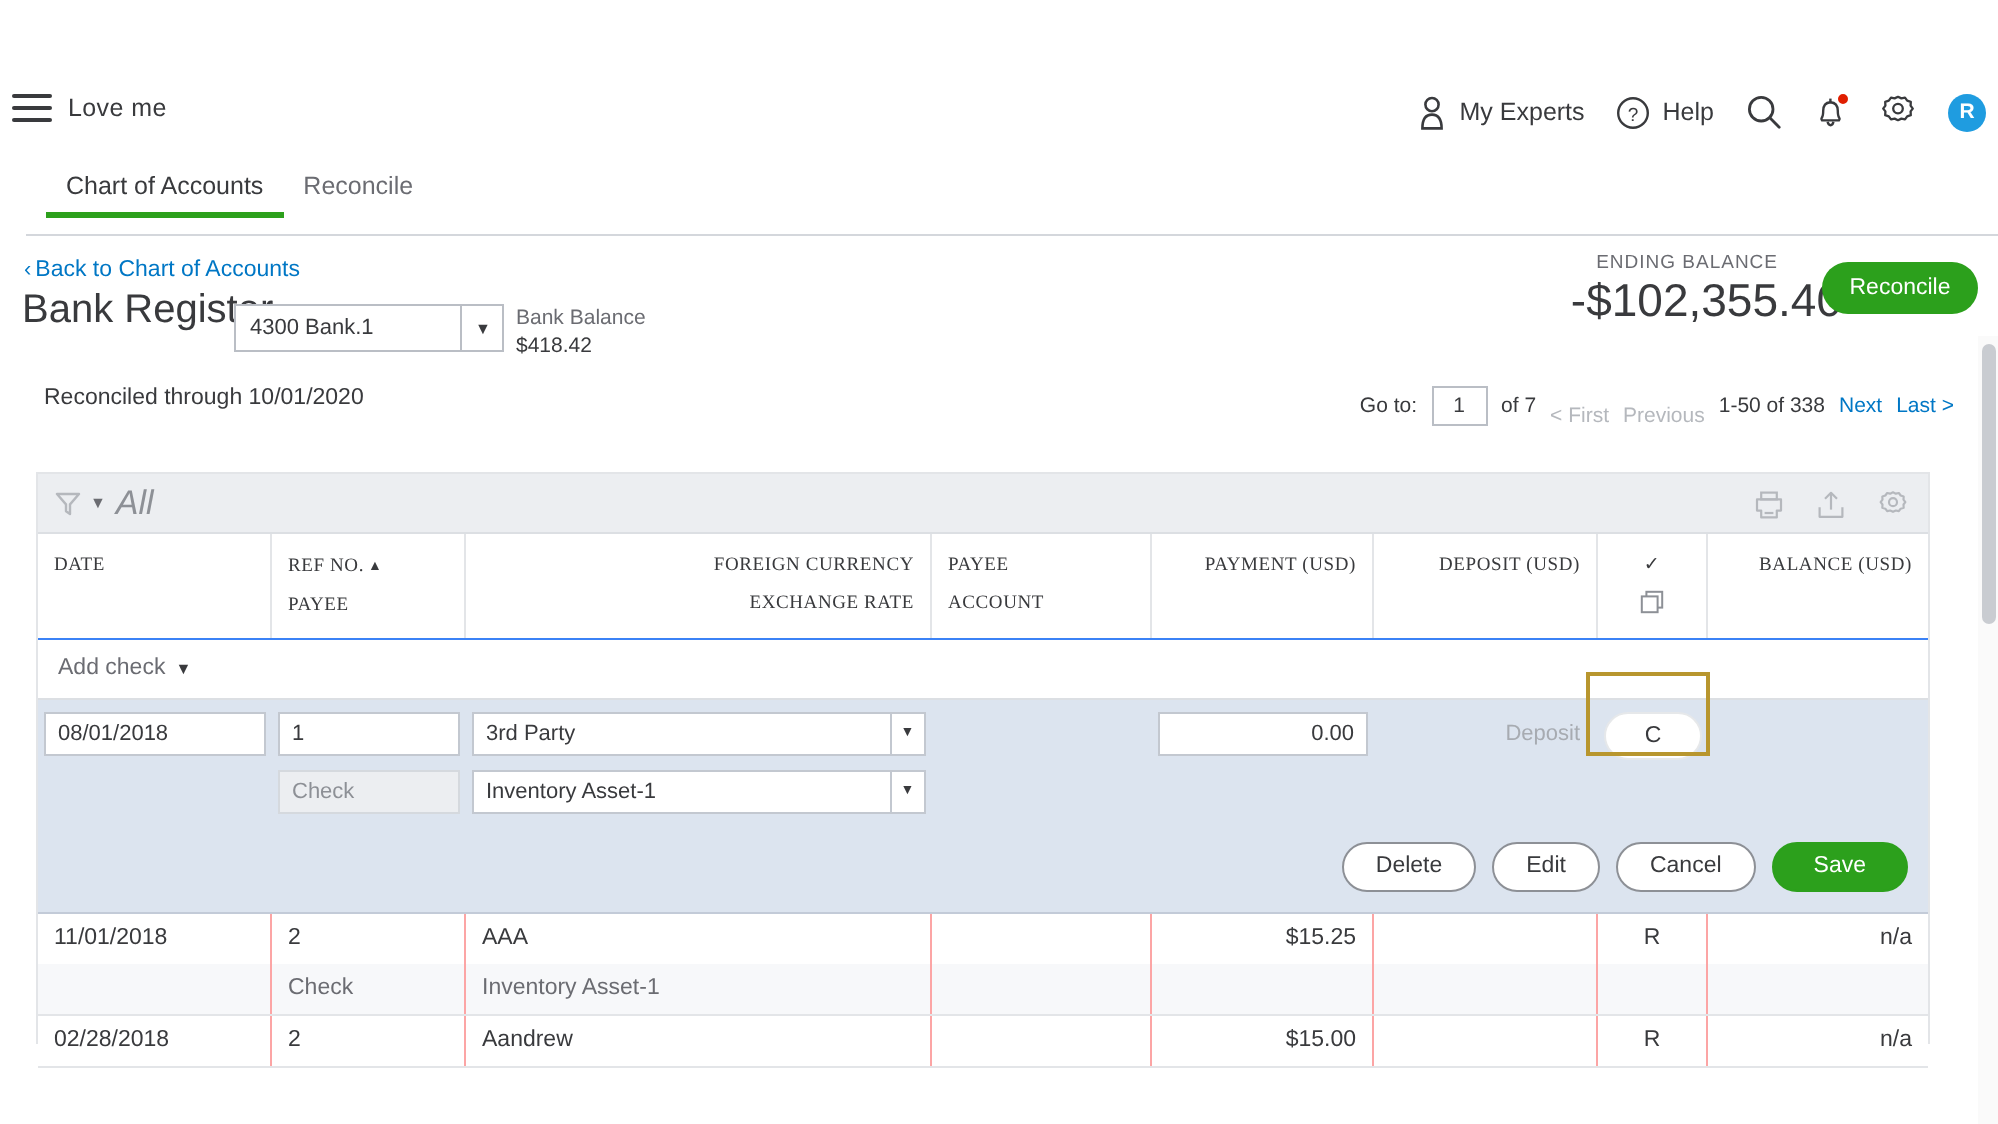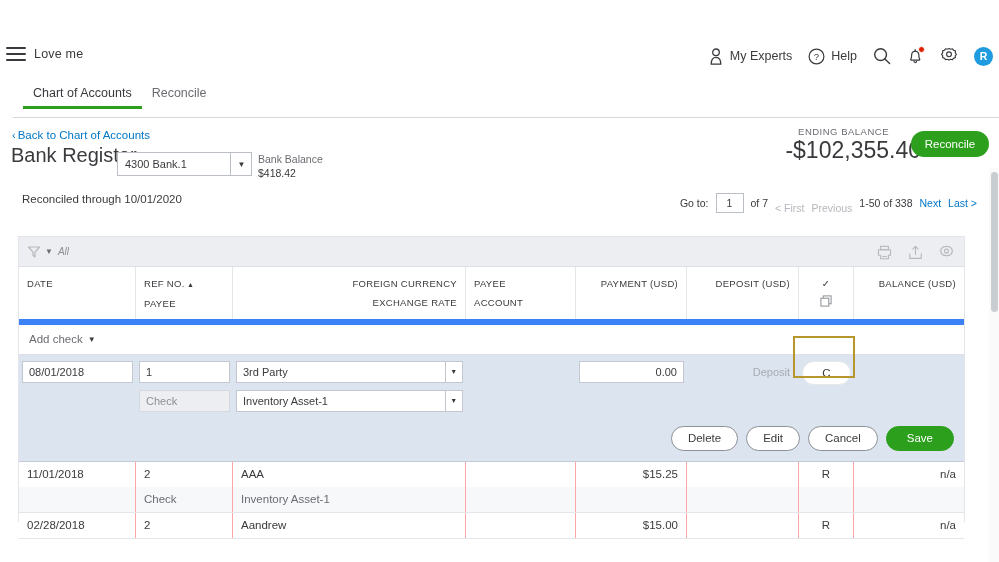--- a/index.html
+++ b/index.html
@@ -131,42 +131,42 @@
   .panel {
     position: absolute; left: 18px; top: 236px; width: 947px; height: 286px;
     border: 1px solid #e3e5e8; background: #fff;
   }
   .filter-row {
     height: 30px; background: #eceef1; border-bottom: 1px solid #dcdfe3;
     display: flex; align-items: center; padding: 0 8px; position: relative;
   }
   .funnel { margin-right: 4px; cursor: pointer; }
   .filter-caret { font-size: 8px; color: #6b6c72; margin-right: 5px; cursor: pointer; }
-  .filter-all { font-size: 10px; color: #8d9096; cursor: pointer; font-style: italic; }
+  .filter-all { font-size: 17px; color: #8d9096; cursor: pointer; font-style: italic; }
   .tool-icons {
     position: absolute; right: 10px; top: 0; height: 30px;
     display: flex; align-items: center; gap: 16px;
   }
   .tool-icons span { cursor: pointer; display: flex; }
 
   
   .hdr-grid, .row-grid {
     display: grid;
     grid-template-columns: 117px 97px 233px 110px 111px 112px 55px 110px;
   }
   .col-head {
     border-right: 1px solid #e3e5e8; padding: 7px 8px 6px 8px;
     font-size: 9.5px; color: #393a3d; letter-spacing: .3px;
     line-height: 19px; min-height: 46px;
   }
   .col-head:last-child { border-right: none; }
   .col-head .l2 { color: #393a3d; }
   .ta-r { text-align: right; }
   .ta-c { text-align: center; }
-  .hdr-grid { border-bottom: 6px solid #3b82f6; }
+  .hdr-grid { border-bottom: 1px solid #3b82f6; font-family: Liberation Serif, serif; }
   .sort-arrow { font-size: 7px; vertical-align: middle; }
 
   .addcheck-row {
     height: 30px; border-bottom: 1px solid #dcdfe3;
     display: flex; align-items: center; padding-left: 10px;
     font-size: 11.5px; color: #6b6c72;
   }
   .addcheck-row .ac { cursor: pointer; }
   .addcheck-row .cr { font-size: 8px; margin-left: 5px; color: #393a3d; }
 

